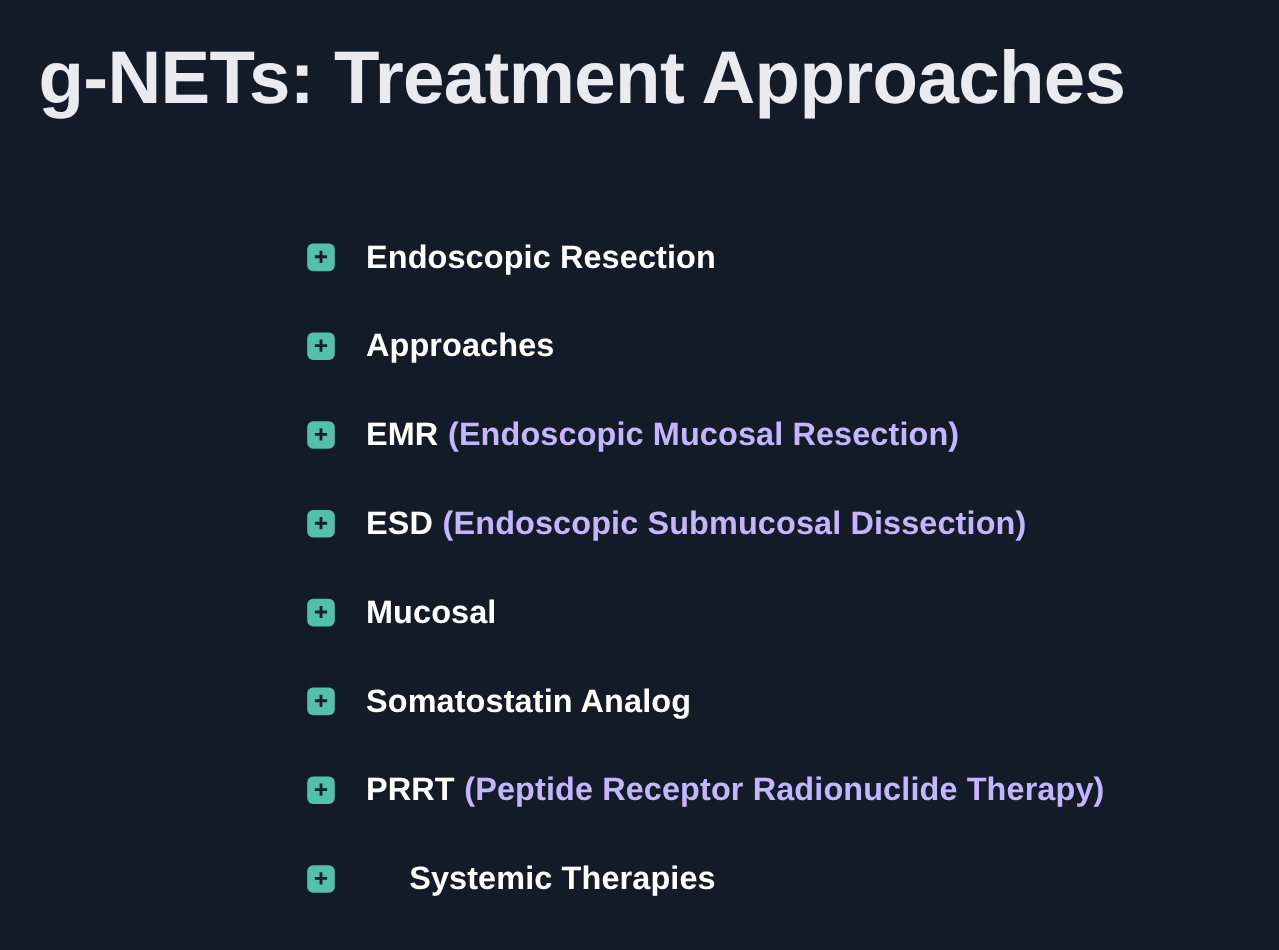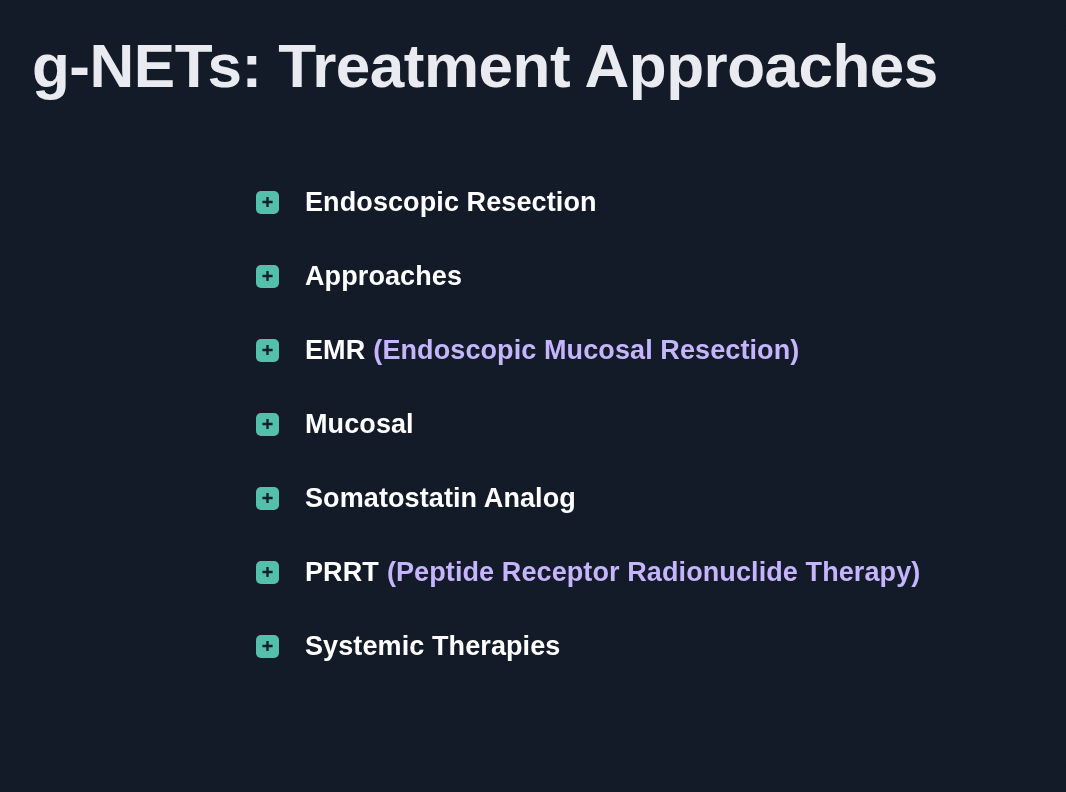--- a/index.html
+++ b/index.html
@@ -39,32 +39,32 @@
     color: #e9ebf1;
     white-space: nowrap;
     transform: scaleX(1.0);
     transform-origin: left top;
   }
 
   
   .approach-list {
     position: absolute;
     left: 256px;
-    top: 184px;
+    top: 196px;
     width: 790px;
     list-style: none;
   }
 
   .approach-row {
     display: flex;
     align-items: center;
     height: 36px;
     margin-bottom: 38px;
   }
-  .approach-row:last-child { margin-bottom: 0; }
+  .approach-row:last-child { margin-bottom: 0; gap: 36px; }
 
   
   .plus-icon {
     flex: 0 0 auto;
     width: 23px;
     height: 23px;
     border-radius: 5px;
     background: #54bfab;
     display: flex;
     align-items: center;
@@ -135,20 +135,31 @@
         <svg width="13" height="13" viewBox="0 0 13 13" aria-hidden="true">
           <path d="M5.3 0.9h2.4v3.9h3.9v2.4H7.7v3.9H5.3V7.2H1.4V4.8h3.9z" fill="#16202b"></path>
         </svg>
       </span>
       <span class="row-text">
         <span class="row-label">EMR</span>
         <span class="row-detail">(Endoscopic Mucosal Resection)</span>
       </span>
     </li>
 
+    <li class="approach-row">
+      <span class="plus-icon">
+        <svg width="13" height="13" viewBox="0 0 13 13" aria-hidden="true">
+          <path d="M5.3 0.9h2.4v3.9h3.9v2.4H7.7v3.9H5.3V7.2H1.4V4.8h3.9z" fill="#16202b"></path>
+        </svg>
+      </span>
+      <span class="row-text">
+        <span class="row-label">ESD</span>
+        <span class="row-detail">(Endoscopic Submucosal Dissection)</span>
+      </span>
+    </li>
 
     <li class="approach-row">
       <span class="plus-icon">
         <svg width="13" height="13" viewBox="0 0 13 13" aria-hidden="true">
           <path d="M5.3 0.9h2.4v3.9h3.9v2.4H7.7v3.9H5.3V7.2H1.4V4.8h3.9z" fill="#16202b"></path>
         </svg>
       </span>
       <span class="row-text">
         <span class="row-label">Mucosal</span>
 

